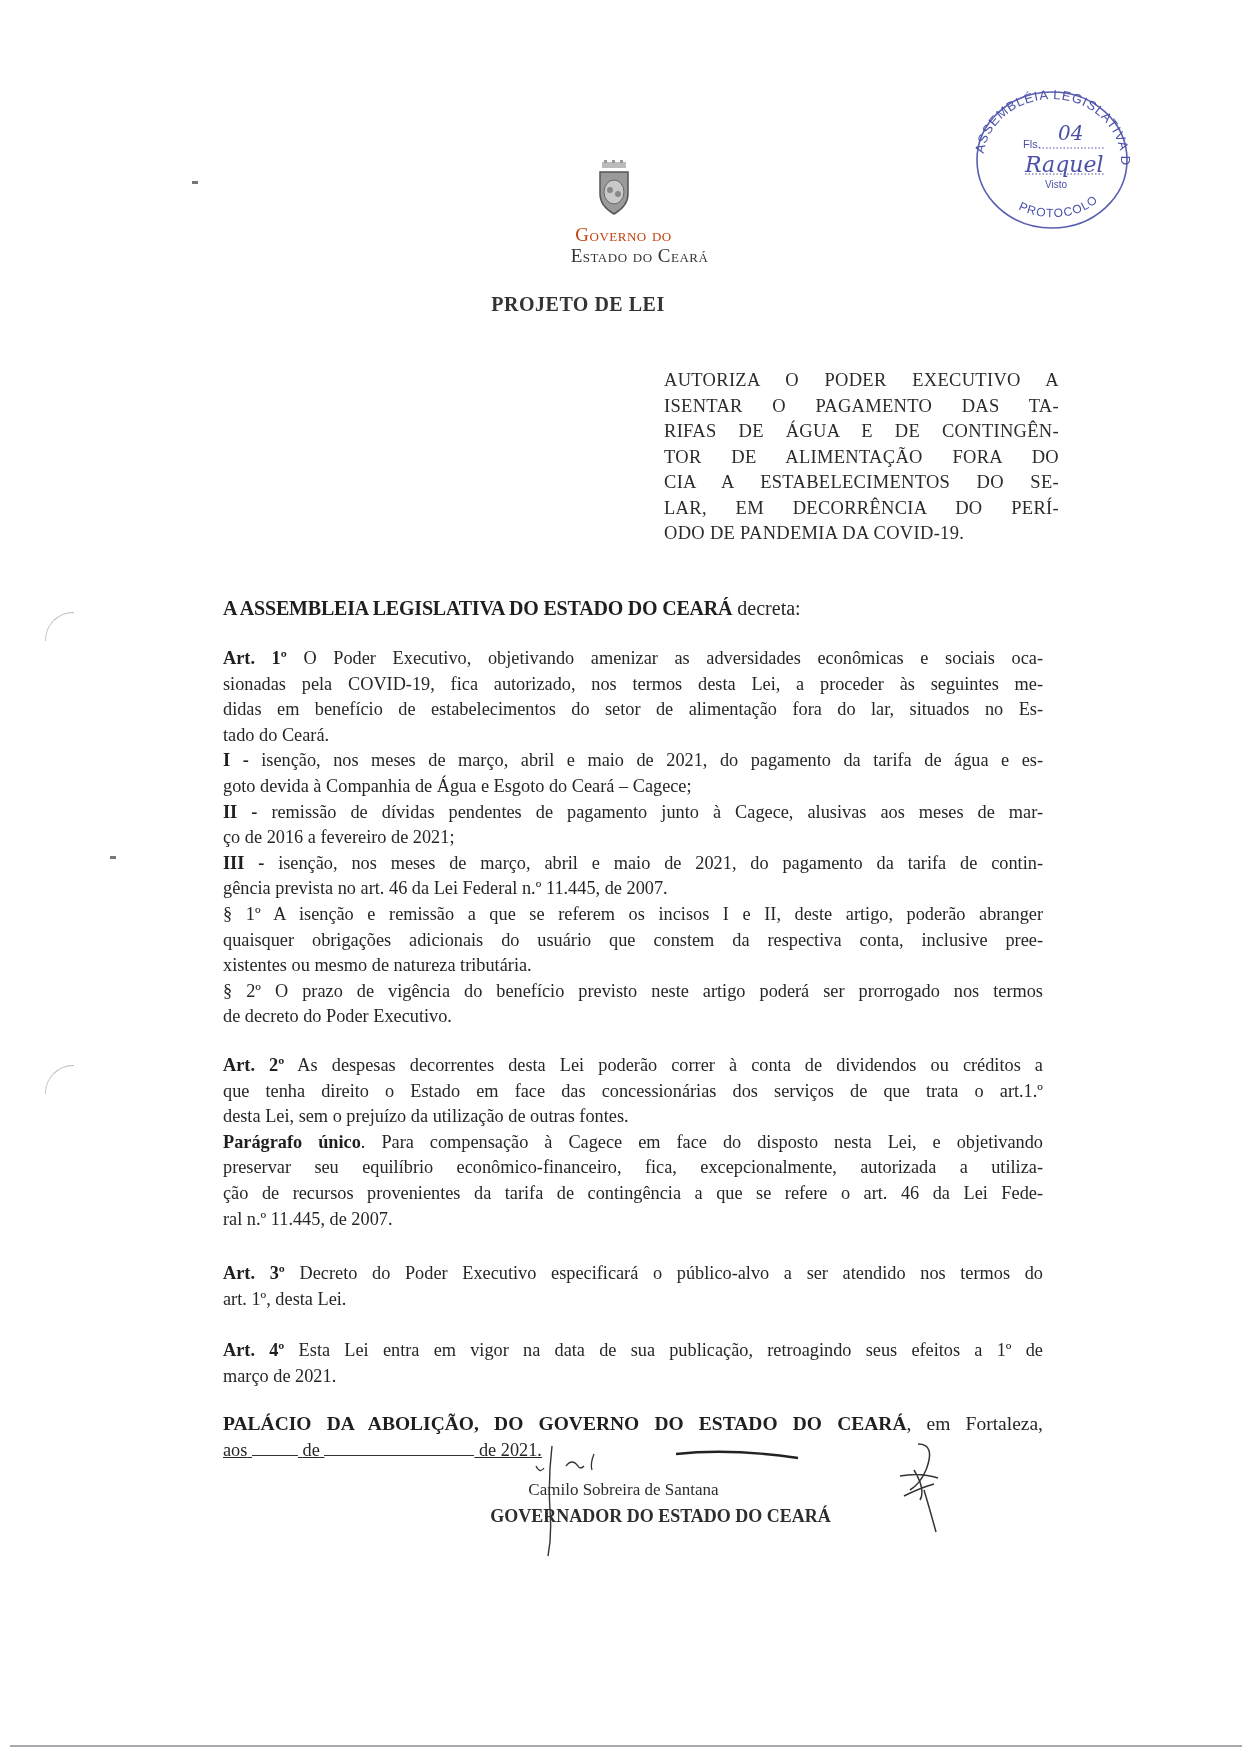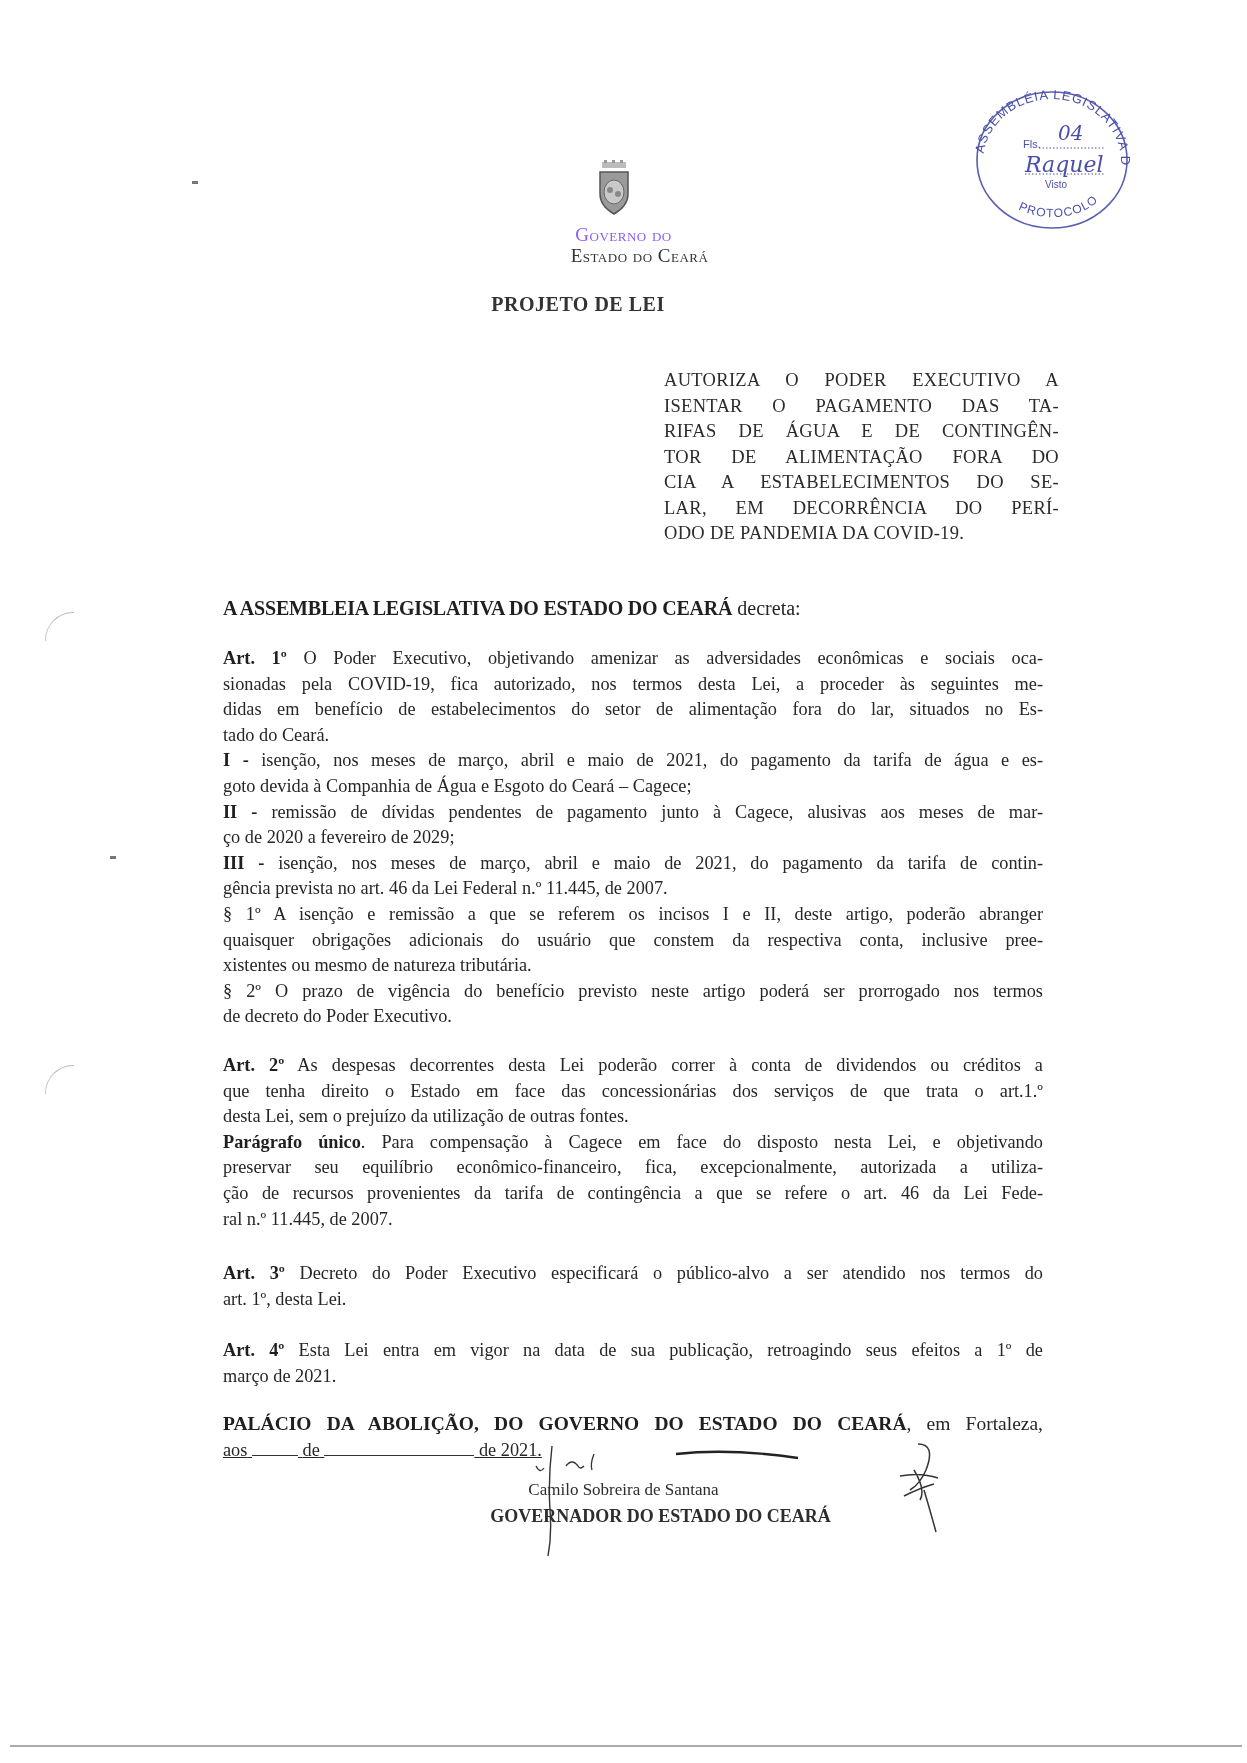--- a/index.html
+++ b/index.html
@@ -5,21 +5,21 @@
   html, body { margin:0; padding:0; background:#ffffff; }
   body { width:1247px; height:1763px; position:relative; overflow:hidden;
          font-family:"Liberation Serif", "DejaVu Serif", serif; color:#2a2a2a; }
   .abs { position:absolute; }
 
   
   #stamp { left:955px; top:82px; width:190px; height:150px; }
 
   
   #coat { left:596px; top:160px; width:36px; height:58px; }
-  #gov1 { left:0; width:1247px; top:224px; text-align:center; font-size:19px; letter-spacing:0.5px; color:#8b5cf6; font-variant:small-caps; }
+  #gov1 { left:0; width:1247px; top:224px; text-align:center; font-size:19px; letter-spacing:0.5px; color:#c2410c; font-variant:small-caps; }
   #gov2 { left:16px; width:1247px; top:245px; text-align:center; font-size:19px; letter-spacing:0.5px; color:#333; font-variant:small-caps; }
   #proj-title { left:0; width:1126px; top:293px; text-align:center; font-size:20px; font-weight:bold; letter-spacing:0.5px; color:#333; padding-left:30px; box-sizing:border-box; }
 
   
   #ementa { left:664px; top:368px; width:395px; font-size:18.5px; line-height:25.5px; text-align:justify; text-align-last:justify; color:#2b2b2b; letter-spacing:0.3px; }
   #ementa span { display:block; }
   #ementa span.last { text-align-last:left; }
 
   
   .para { left:223px; width:820px; font-size:18.3px; line-height:25.6px; text-align:justify; color:#262626; }
@@ -91,21 +91,21 @@
 <div id="preamble" class="abs"><b>A ASSEMBLEIA LEGISLATIVA DO ESTADO DO CEARÁ</b><span> decreta:</span></div>
 
 <div class="abs para" style="top:646px;">
   <span class="ln"><b>Art. 1º</b><span> O Poder Executivo, objetivando amenizar as adversidades econômicas e sociais oca-</span></span>
   <span class="ln">sionadas pela COVID-19, fica autorizado, nos termos desta Lei, a proceder às seguintes me-</span>
   <span class="ln">didas em benefício de estabelecimentos do setor de alimentação fora do lar, situados no Es-</span>
   <span class="ln end">tado do Ceará.</span>
   <span class="ln"><b>I -</b><span> isenção, nos meses de março, abril e maio de 2021, do pagamento da tarifa de água e es-</span></span>
   <span class="ln end">goto devida à Companhia de Água e Esgoto do Ceará – Cagece;</span>
   <span class="ln"><b>II -</b><span> remissão de dívidas pendentes de pagamento junto à Cagece, alusivas aos meses de mar-</span></span>
-  <span class="ln end">ço de 2020 a fevereiro de 2029;</span>
+  <span class="ln end">ço de 2016 a fevereiro de 2021;</span>
   <span class="ln"><b>III -</b><span> isenção, nos meses de março, abril e maio de 2021, do pagamento da tarifa de contin-</span></span>
   <span class="ln end">gência prevista no art. 46 da Lei Federal n.º 11.445, de 2007.</span>
   <span class="ln"><span>§ 1º</span><span> A isenção e remissão a que se referem os incisos I e II, deste artigo, poderão abranger</span></span>
   <span class="ln">quaisquer obrigações adicionais do usuário que constem da respectiva conta, inclusive pree-</span>
   <span class="ln end">xistentes ou mesmo de natureza tributária.</span>
   <span class="ln"><span>§ 2º</span><span> O prazo de vigência do benefício previsto neste artigo poderá ser prorrogado nos termos</span></span>
   <span class="ln end">de decreto do Poder Executivo.</span>
 </div>
 
 <div class="abs para" style="top:1053px;">

